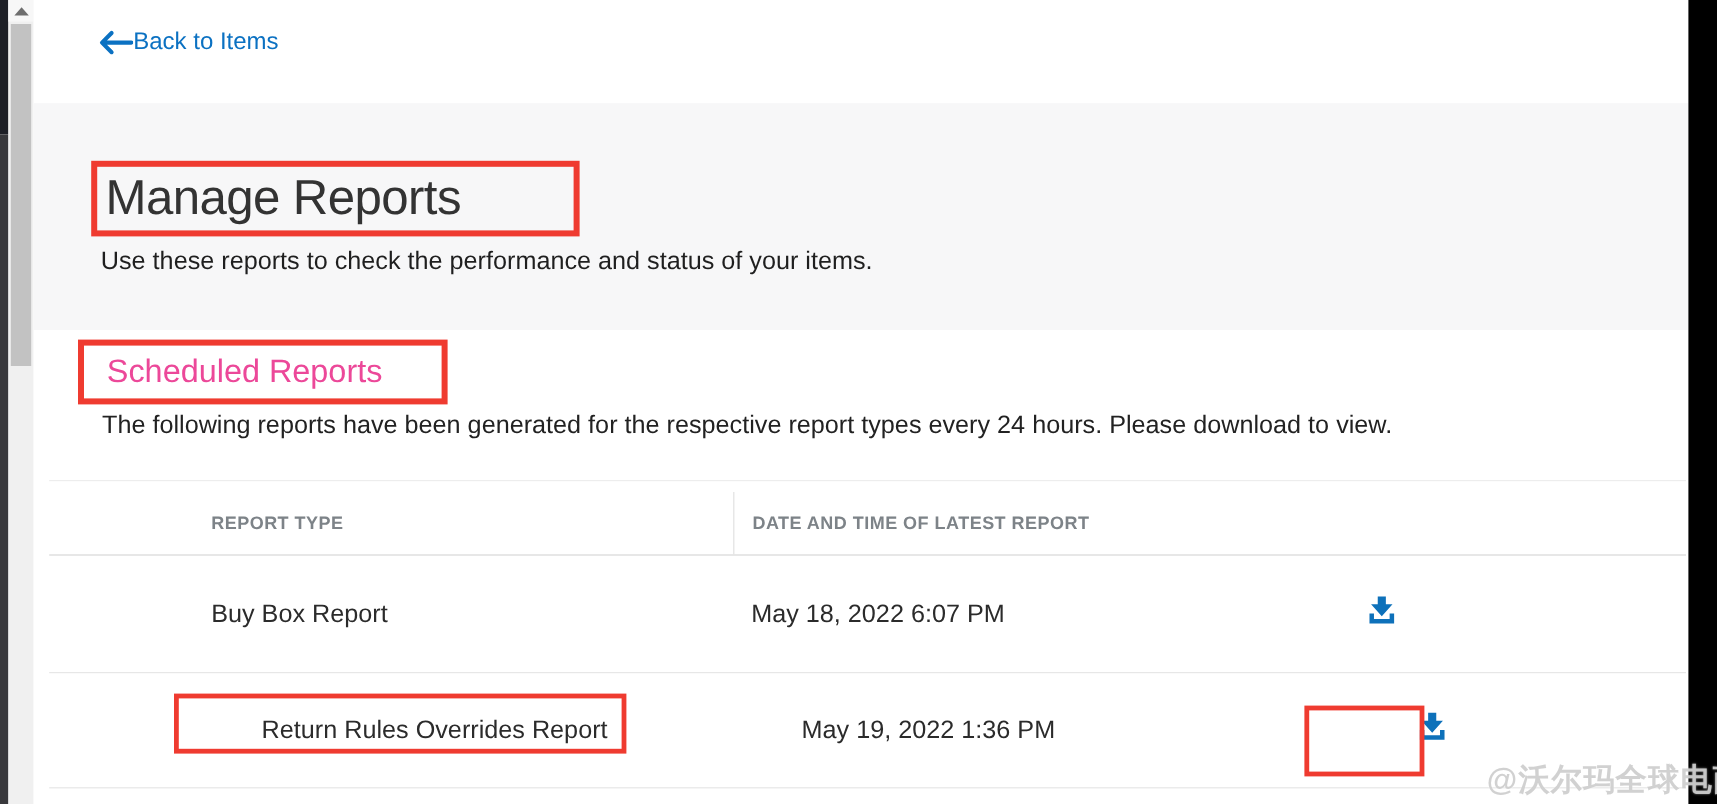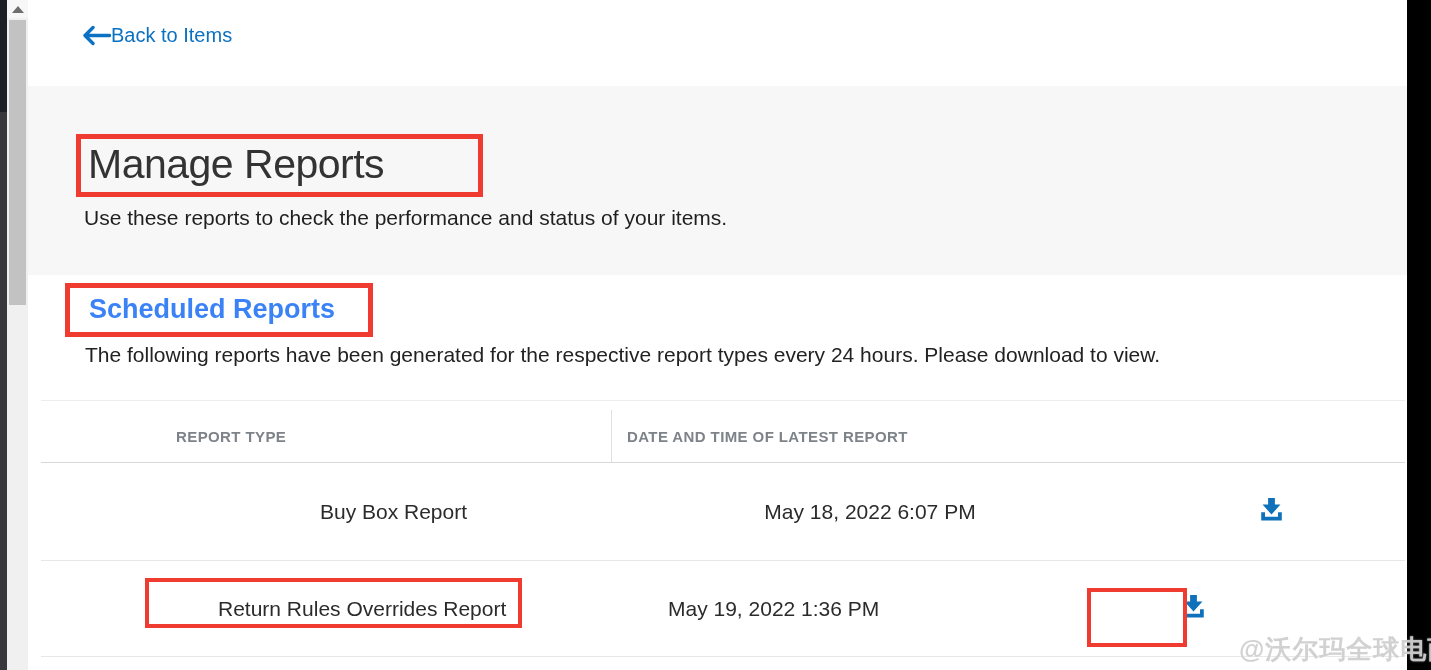--- a/index.html
+++ b/index.html
@@ -21,35 +21,35 @@
   .content{position:absolute;left:28px;top:0;width:1379px;height:670px;background:#fff;}
   .back-link{position:absolute;left:54px;top:24px;display:flex;align-items:center;
     color:#0b71c2;font-size:20px;font-weight:normal;text-decoration:none;cursor:pointer;}
   .hero{position:absolute;left:0;top:86px;width:1379px;height:189px;background:#f7f7f8;}
   .annot{border:5px solid #ef3b30;box-sizing:border-box;position:absolute;background:transparent;}
   .annot-title{left:48px;top:134px;width:407px;height:63px;}
   .annot-title h1{margin:0;padding-left:7px;font-size:41px;line-height:51px;font-weight:400;
     color:#333;letter-spacing:-0.5px;white-space:nowrap;}
   .subtitle{position:absolute;left:56px;top:206px;margin:0;font-size:21px;color:#1f1f1f;}
   .annot-section{left:37px;top:283px;width:308px;height:54px;}
-  .annot-section h2{margin:0;padding-left:19px;font-size:27px;line-height:42px;font-weight:bold;
-    color:#3b82f6;white-space:nowrap;}
+  .annot-section h2{margin:0;padding-left:19px;font-size:27px;line-height:42px;font-weight:normal;
+    color:#ec4899;white-space:nowrap;}
   .desc{position:absolute;left:57px;top:343px;margin:0;font-size:21px;color:#222;}
   
   .rtable{position:absolute;left:0;top:400px;width:1364px;margin-left:13px;}
   .thead{display:flex;align-items:flex-end;height:61px;border-top:1px solid #ededed;
     border-bottom:1px solid #d8d8d8;box-sizing:content-box;}
   .th{height:52px;display:flex;align-items:center;font-size:15px;font-weight:bold;
     color:#7d8388;letter-spacing:0.4px;box-sizing:border-box;}
   .c1{width:570px;padding-left:135px;}
   .c2{width:503px;padding-left:15px;}
   .c3{flex:1;padding-left:18px;}
   .th.c2,.th.c3{border-left:1px solid #e2e2e2;text-align:center;}
   .trow{display:flex;align-items:center;border-bottom:1px solid #e7e7e7;}
-  .row-1{height:97px;text-align:center;}
+  .row-1{height:97px;}
   .row-2{height:95px;padding-left:42px;}
   .td{font-size:21px;color:#2b2b2b;box-sizing:border-box;}
   .td.c3{padding-left:0;}
   .dl-btn{margin-left:23px;background:none;border:none;padding:0;cursor:pointer;line-height:0;}
   .annot-row{left:117px;top:578px;width:377px;height:50px;border-width:4px;pointer-events:none;}
   .annot-dl{left:1059px;top:588px;width:100px;height:59px;border-width:4px;pointer-events:none;}
   
   .edge-right{position:absolute;left:1407px;top:0;width:24px;height:670px;background:#000;}
   .watermark{position:absolute;left:1239px;top:632px;z-index:9;font-size:26px;font-weight:bold;
     color:rgba(205,205,205,0.92);letter-spacing:1px;white-space:nowrap;

